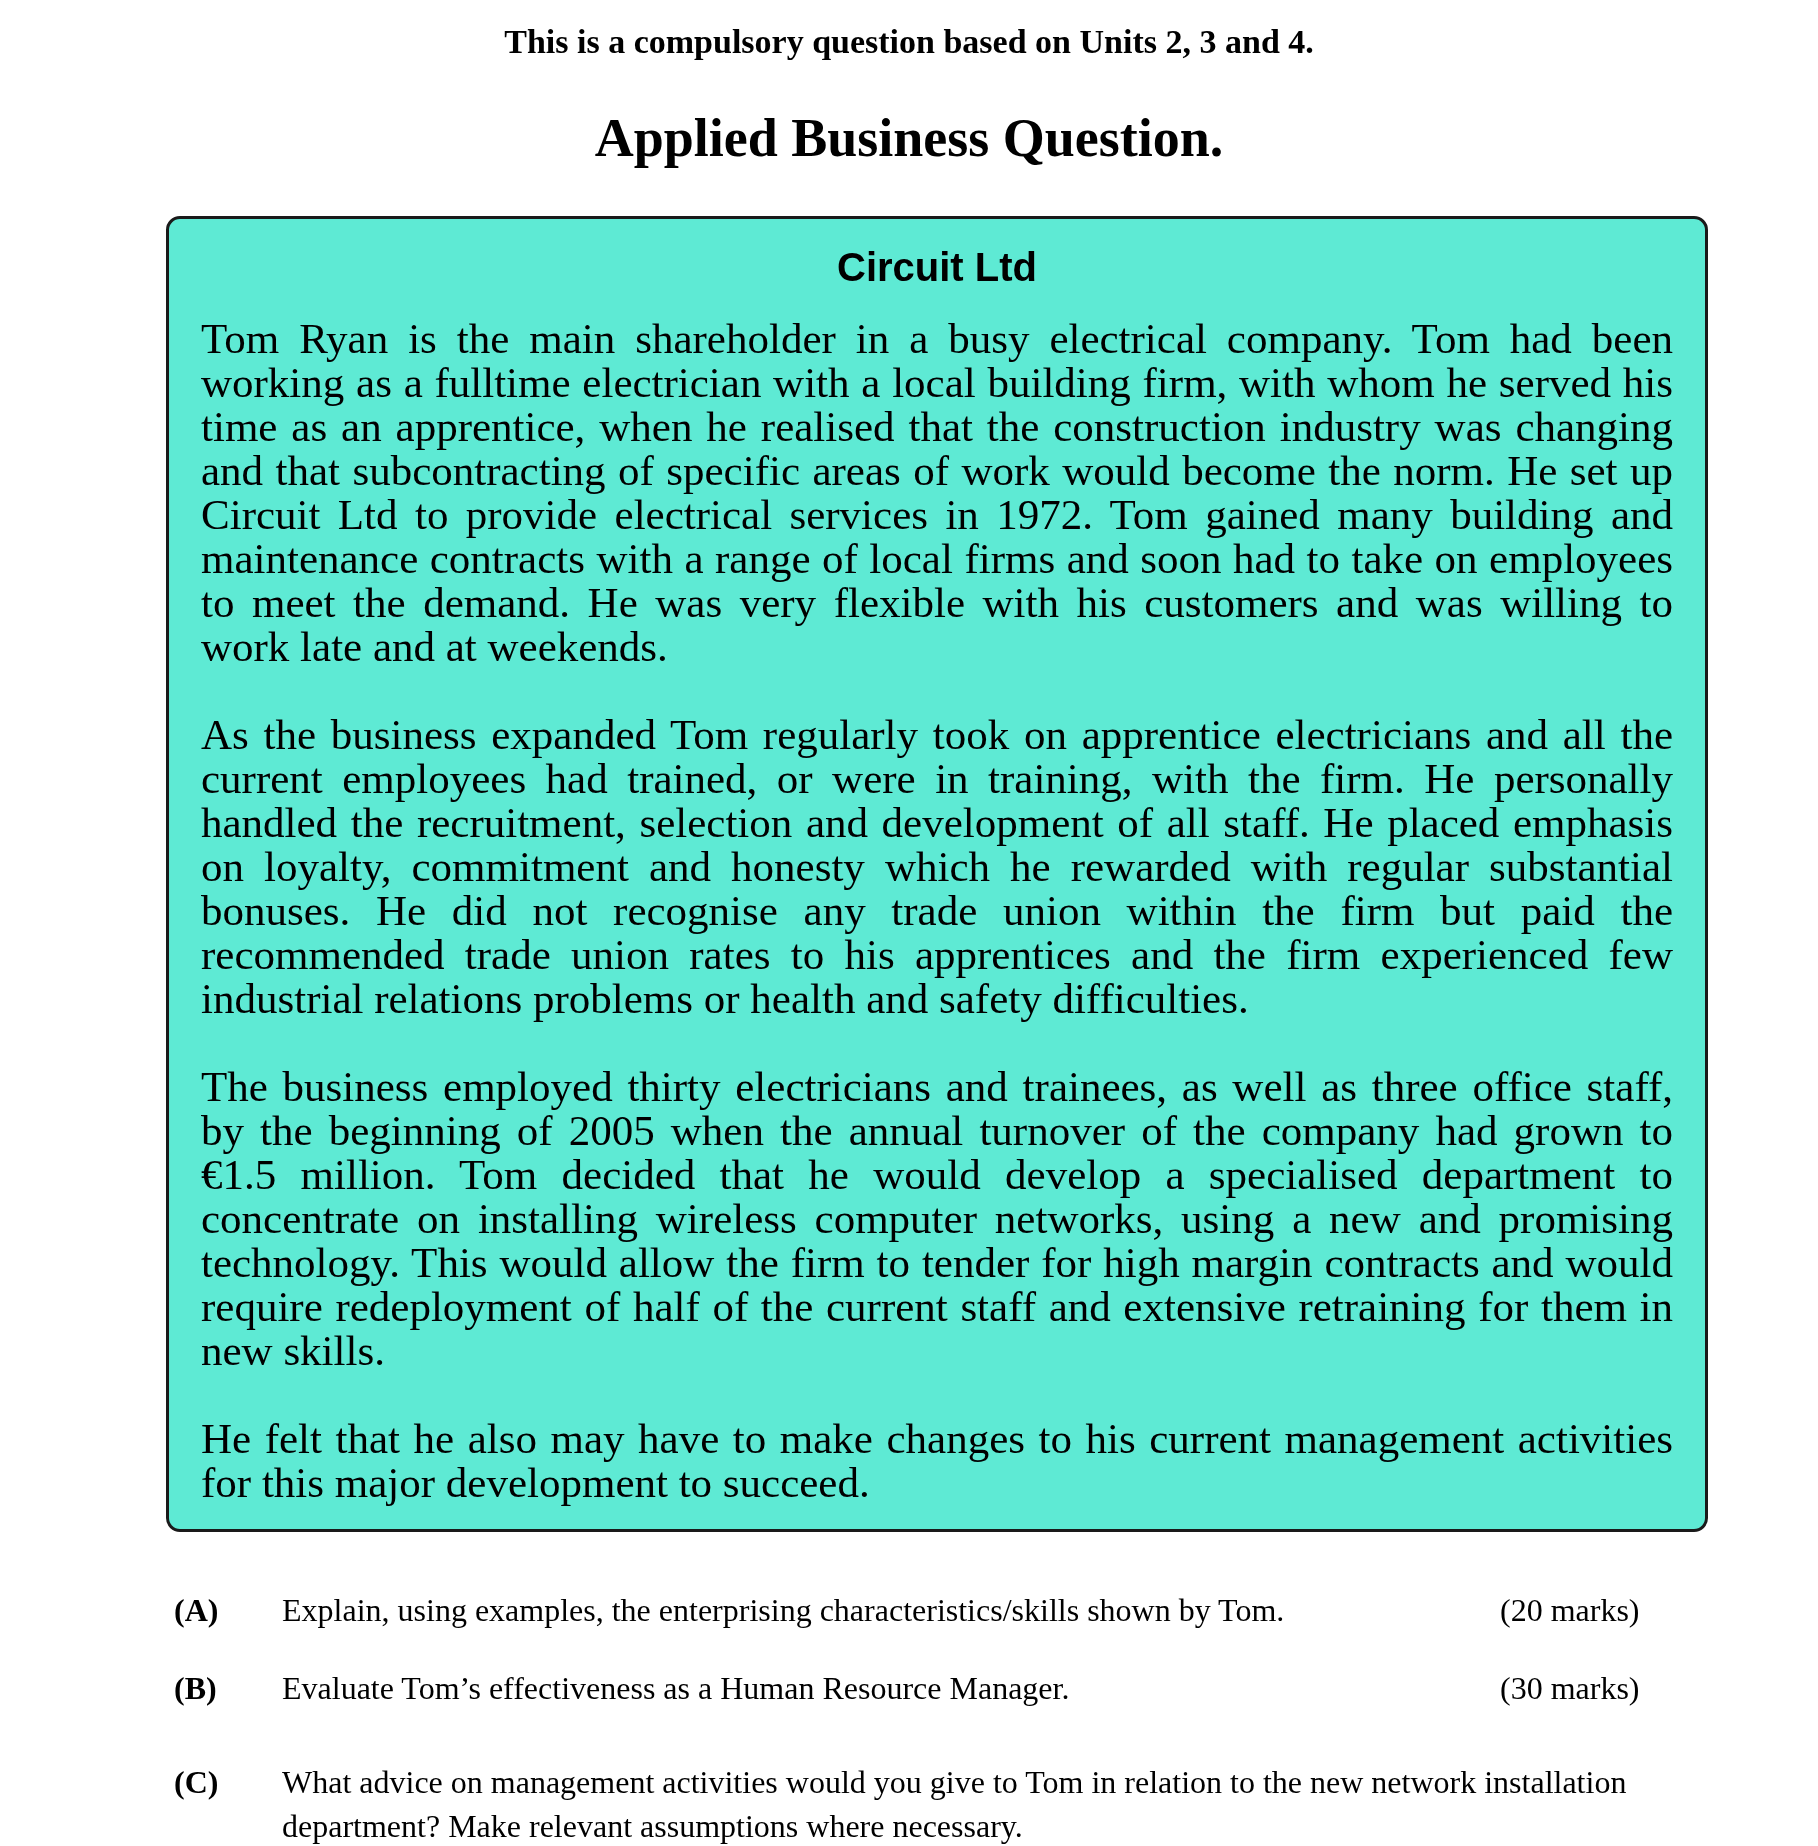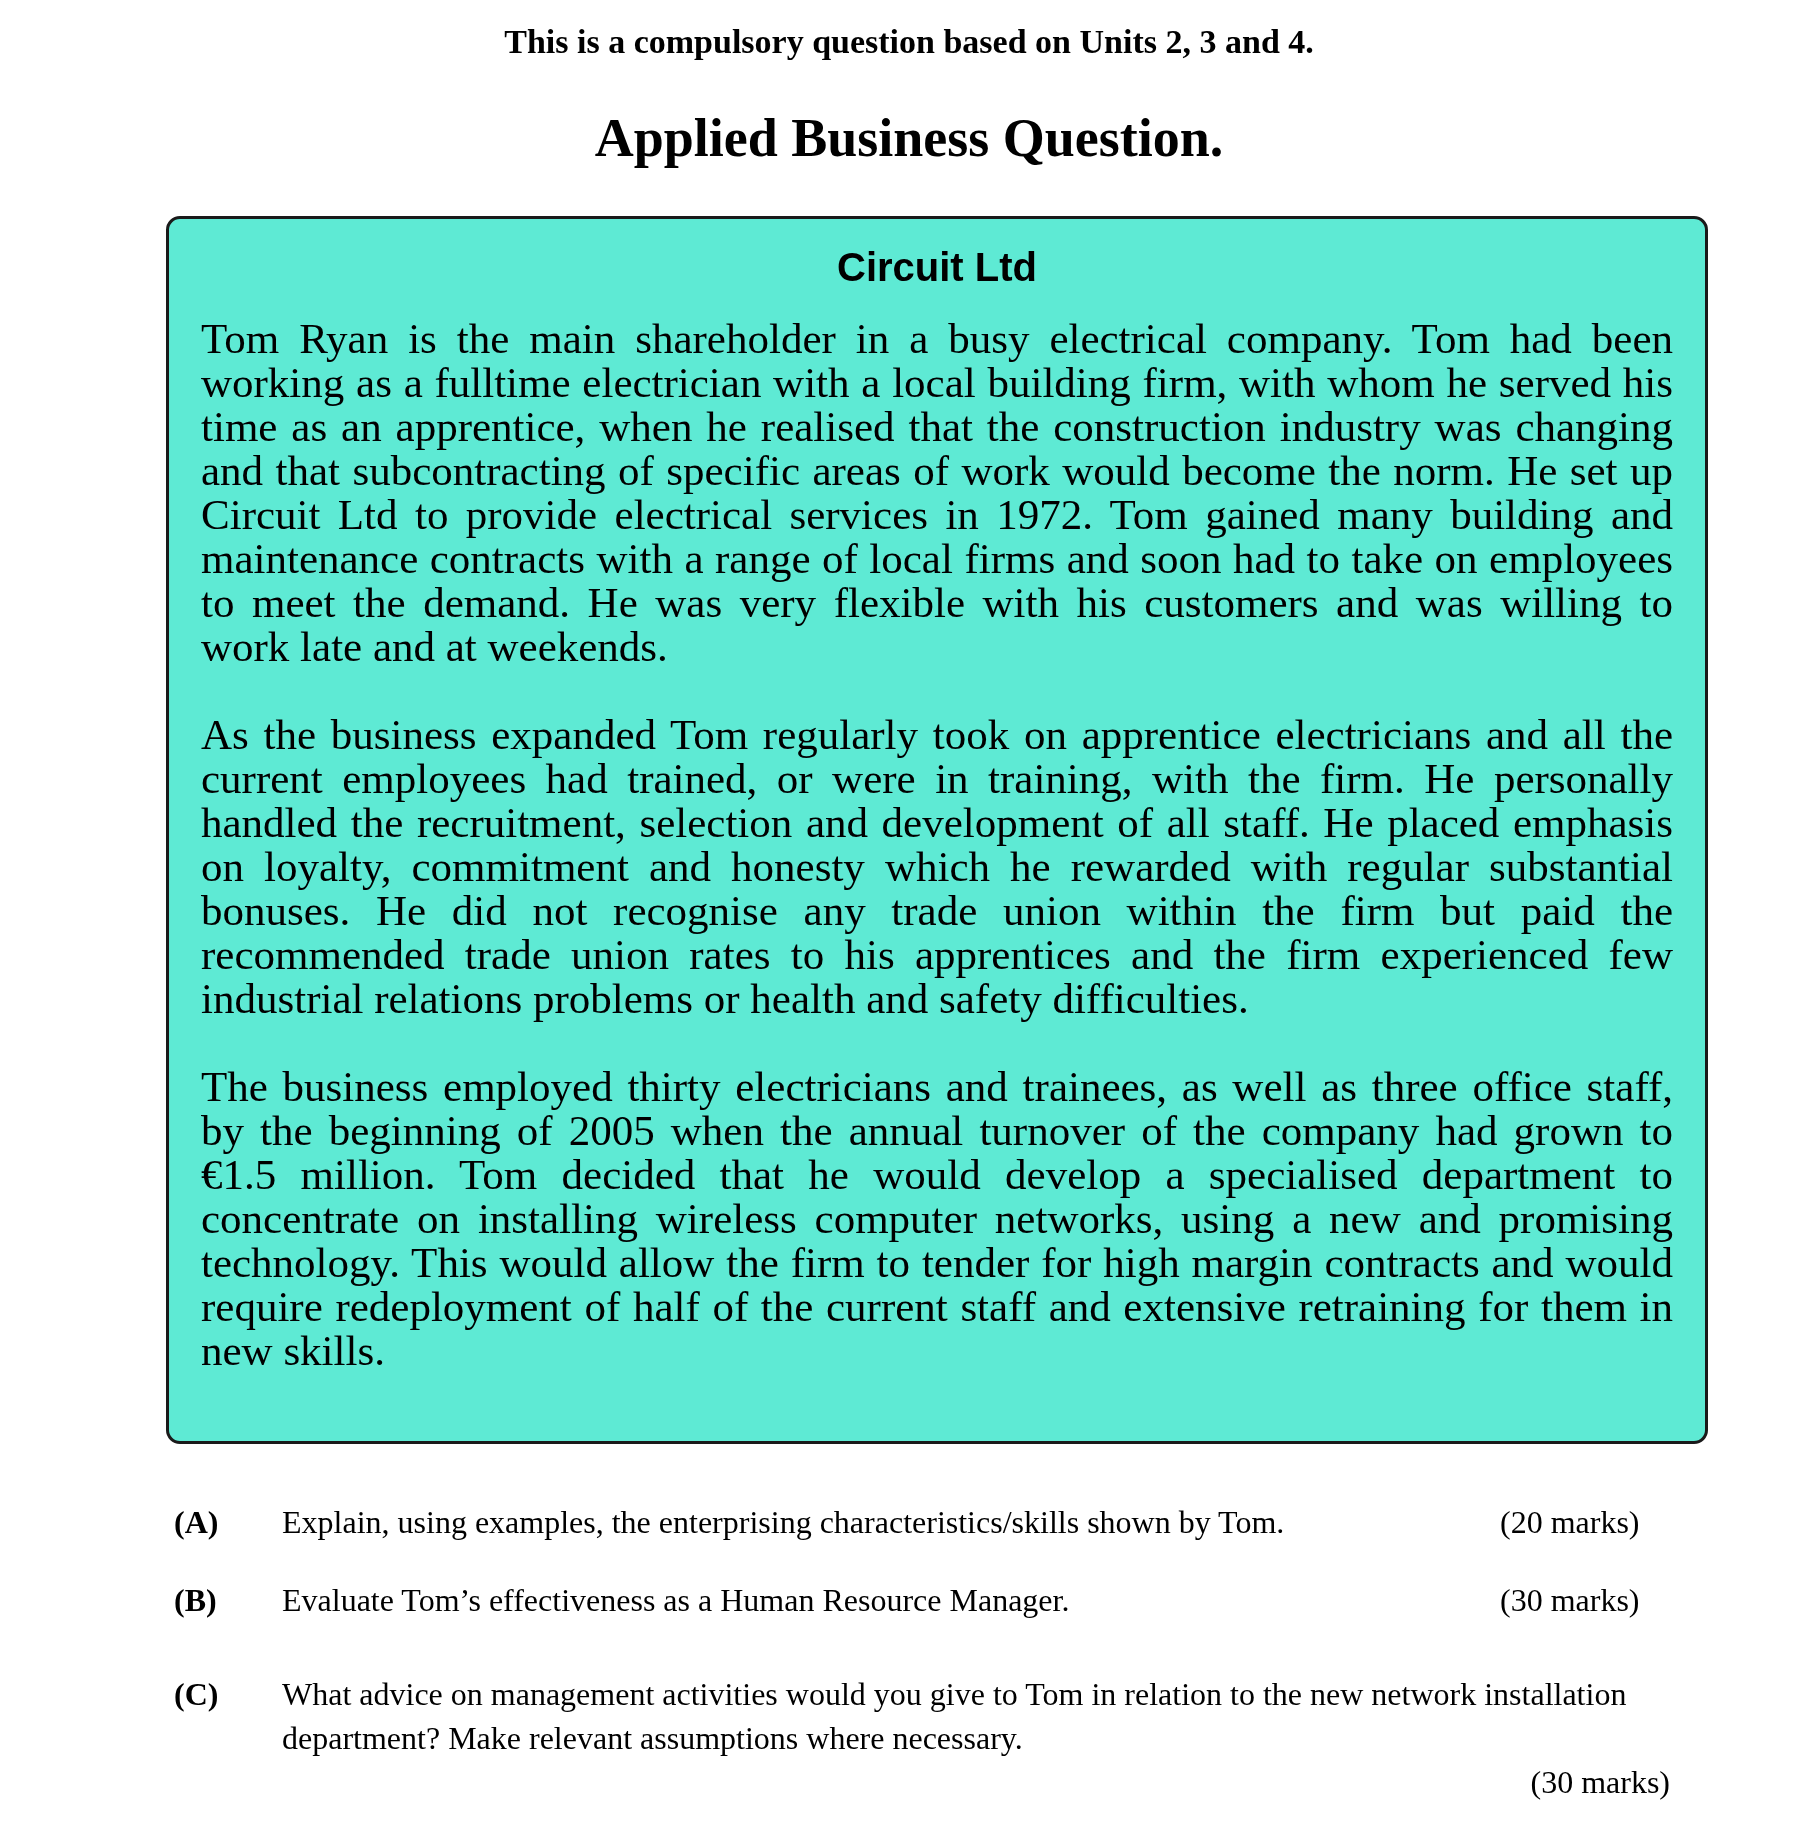--- a/index.html
+++ b/index.html
@@ -100,20 +100,21 @@
 
   <div class="notice">This is a compulsory question based on Units 2, 3 and 4.</div>
 
   <div class="page-title">Applied Business Question.</div>
 
   <div class="case-box">
     <div class="case-title">Circuit Ltd</div>
     <p class="case-para">Tom Ryan is the main shareholder in a busy electrical company.  Tom had been working as a fulltime electrician with a local building firm, with whom he served his time as an apprentice, when he realised that the construction industry was changing and that subcontracting of specific areas of work would become the norm.  He set up Circuit Ltd to provide electrical services in 1972. Tom gained many building and maintenance contracts with a range of local firms and soon had to take on employees to meet the demand.  He was very flexible with his customers and was willing to work late and at weekends.</p>
     <p class="case-para">As the business expanded Tom regularly took on apprentice electricians and all the current employees had trained, or were in training, with the firm.  He personally handled the recruitment, selection and development of all staff.  He placed emphasis on loyalty, commitment and honesty which he rewarded with regular substantial bonuses.  He did not recognise any trade union within the firm but paid the recommended trade union rates to his apprentices and the firm experienced few industrial relations problems or health and safety difficulties.</p>
     <p class="case-para">The business employed thirty electricians and trainees, as well as three office staff, by the beginning of 2005 when the annual turnover of the company had grown to €1.5 million.  Tom decided that he would develop a specialised department to concentrate on installing wireless computer networks, using a new and promising technology.  This would allow the firm to tender for high margin contracts and would require redeployment of half of the current staff and extensive retraining for them in new skills.</p>
+    <p class="case-para last">He felt that he also may have to make changes to his current management activities for this major development to succeed.</p>
   </div>
 
   <div class="questions">
 
     <div class="q-row q-a">
       <div class="q-label">(A)</div>
       <div class="q-text">Explain, using examples, the enterprising characteristics/skills shown by Tom.</div>
       <div class="q-marks">(20 marks)</div>
     </div>
 

